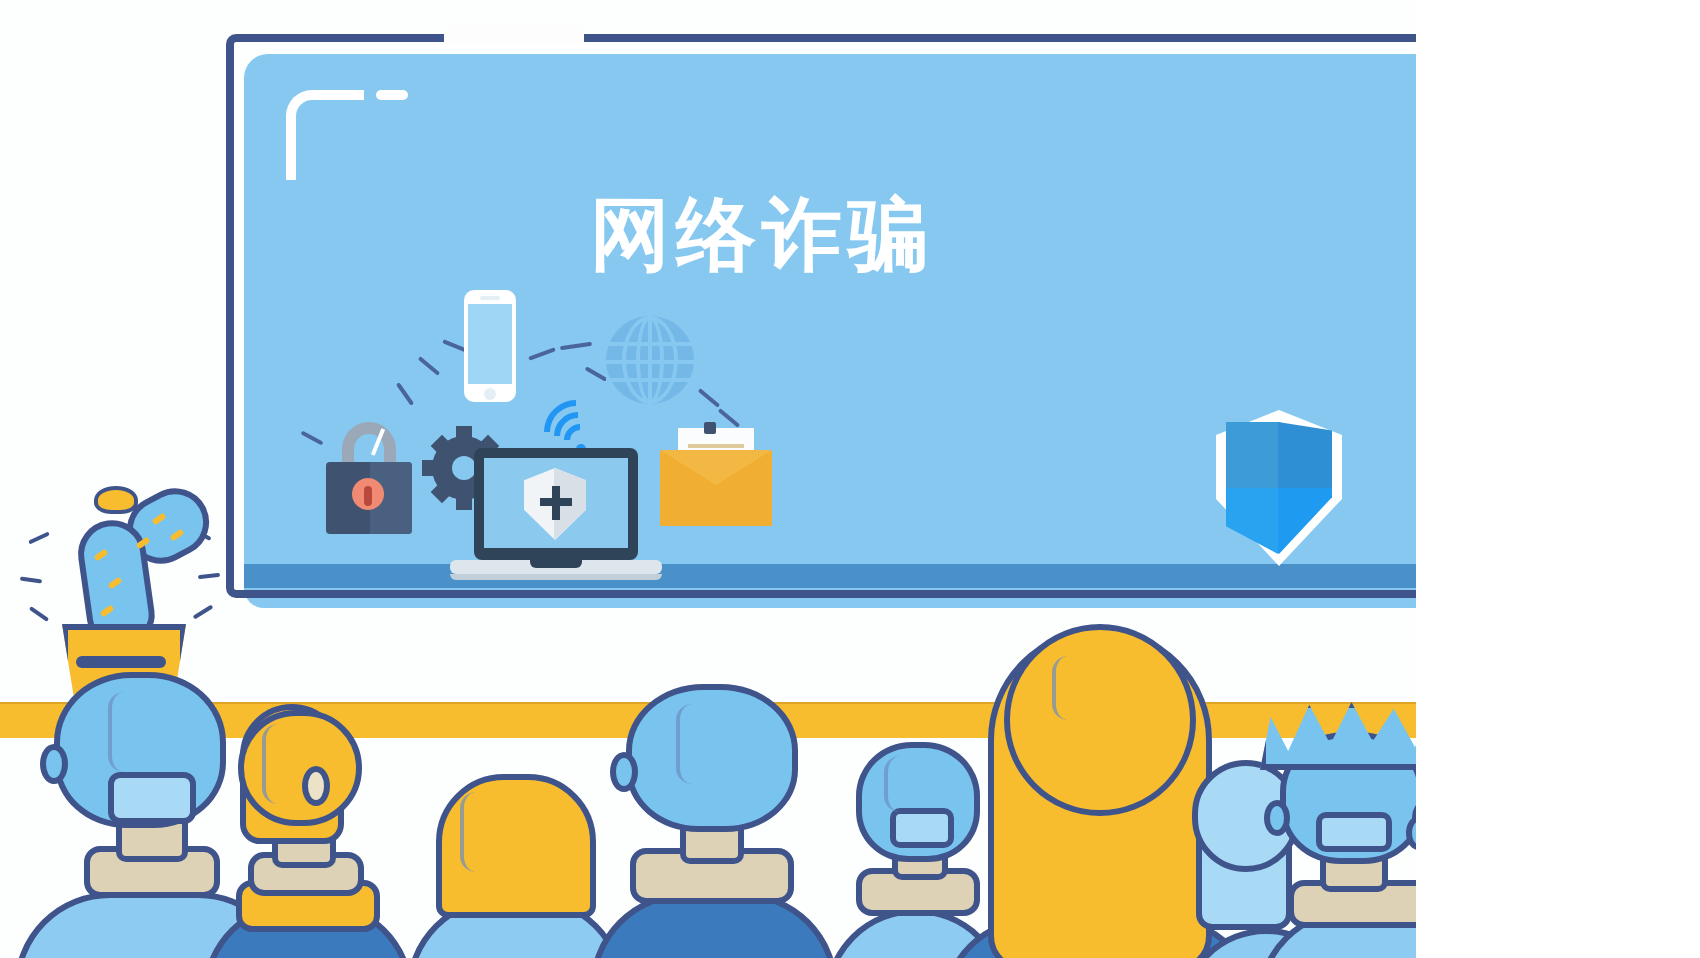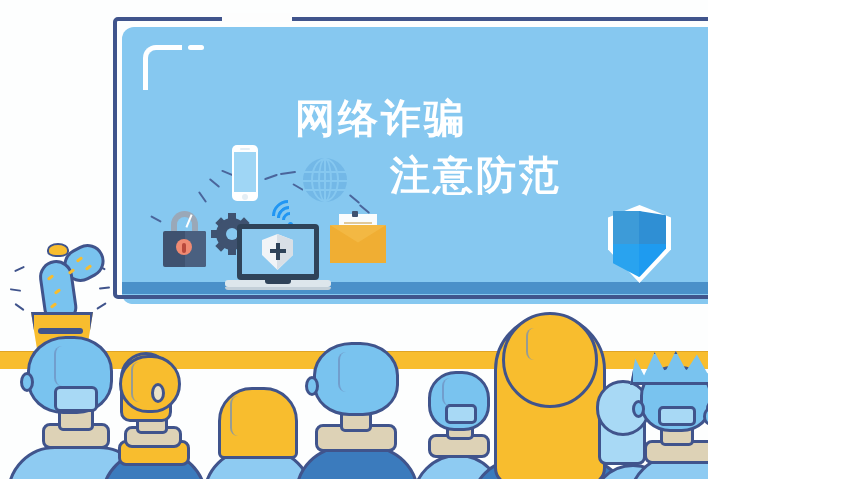--- a/index.html
+++ b/index.html
@@ -185,21 +185,20 @@
   <div class="board-screen"></div>
   <div class="board-inner-strip"></div>
   <div class="board-inner-strip2"></div>
   <div class="board-frame"></div>
   <div class="frame-gap"></div>
   <div class="corner-accent"></div>
   <div class="corner-dash"></div>
 
   <div class="title-wrap">
     <div class="title-l1">网络诈骗</div>
-    <div class="title-l2">注意防范</div>
   </div>
 
   <div class="dash" style="left:196px;top:196px;width:13px;transform:rotate(55deg);"></div>
   <div class="dash" style="left:208px;top:182px;width:13px;transform:rotate(40deg);"></div>
   <div class="dash" style="left:221px;top:172px;width:13px;transform:rotate(22deg);"></div>
   <div class="dash" style="left:264px;top:176px;width:14px;transform:rotate(-20deg);"></div>
   <div class="dash" style="left:280px;top:172px;width:16px;transform:rotate(-8deg);"></div>
   <div class="dash" style="left:150px;top:218px;width:12px;transform:rotate(28deg);"></div>
   <div class="dash" style="left:292px;top:186px;width:12px;transform:rotate(30deg);"></div>
   <div class="dash" style="left:348px;top:198px;width:13px;transform:rotate(40deg);"></div>

